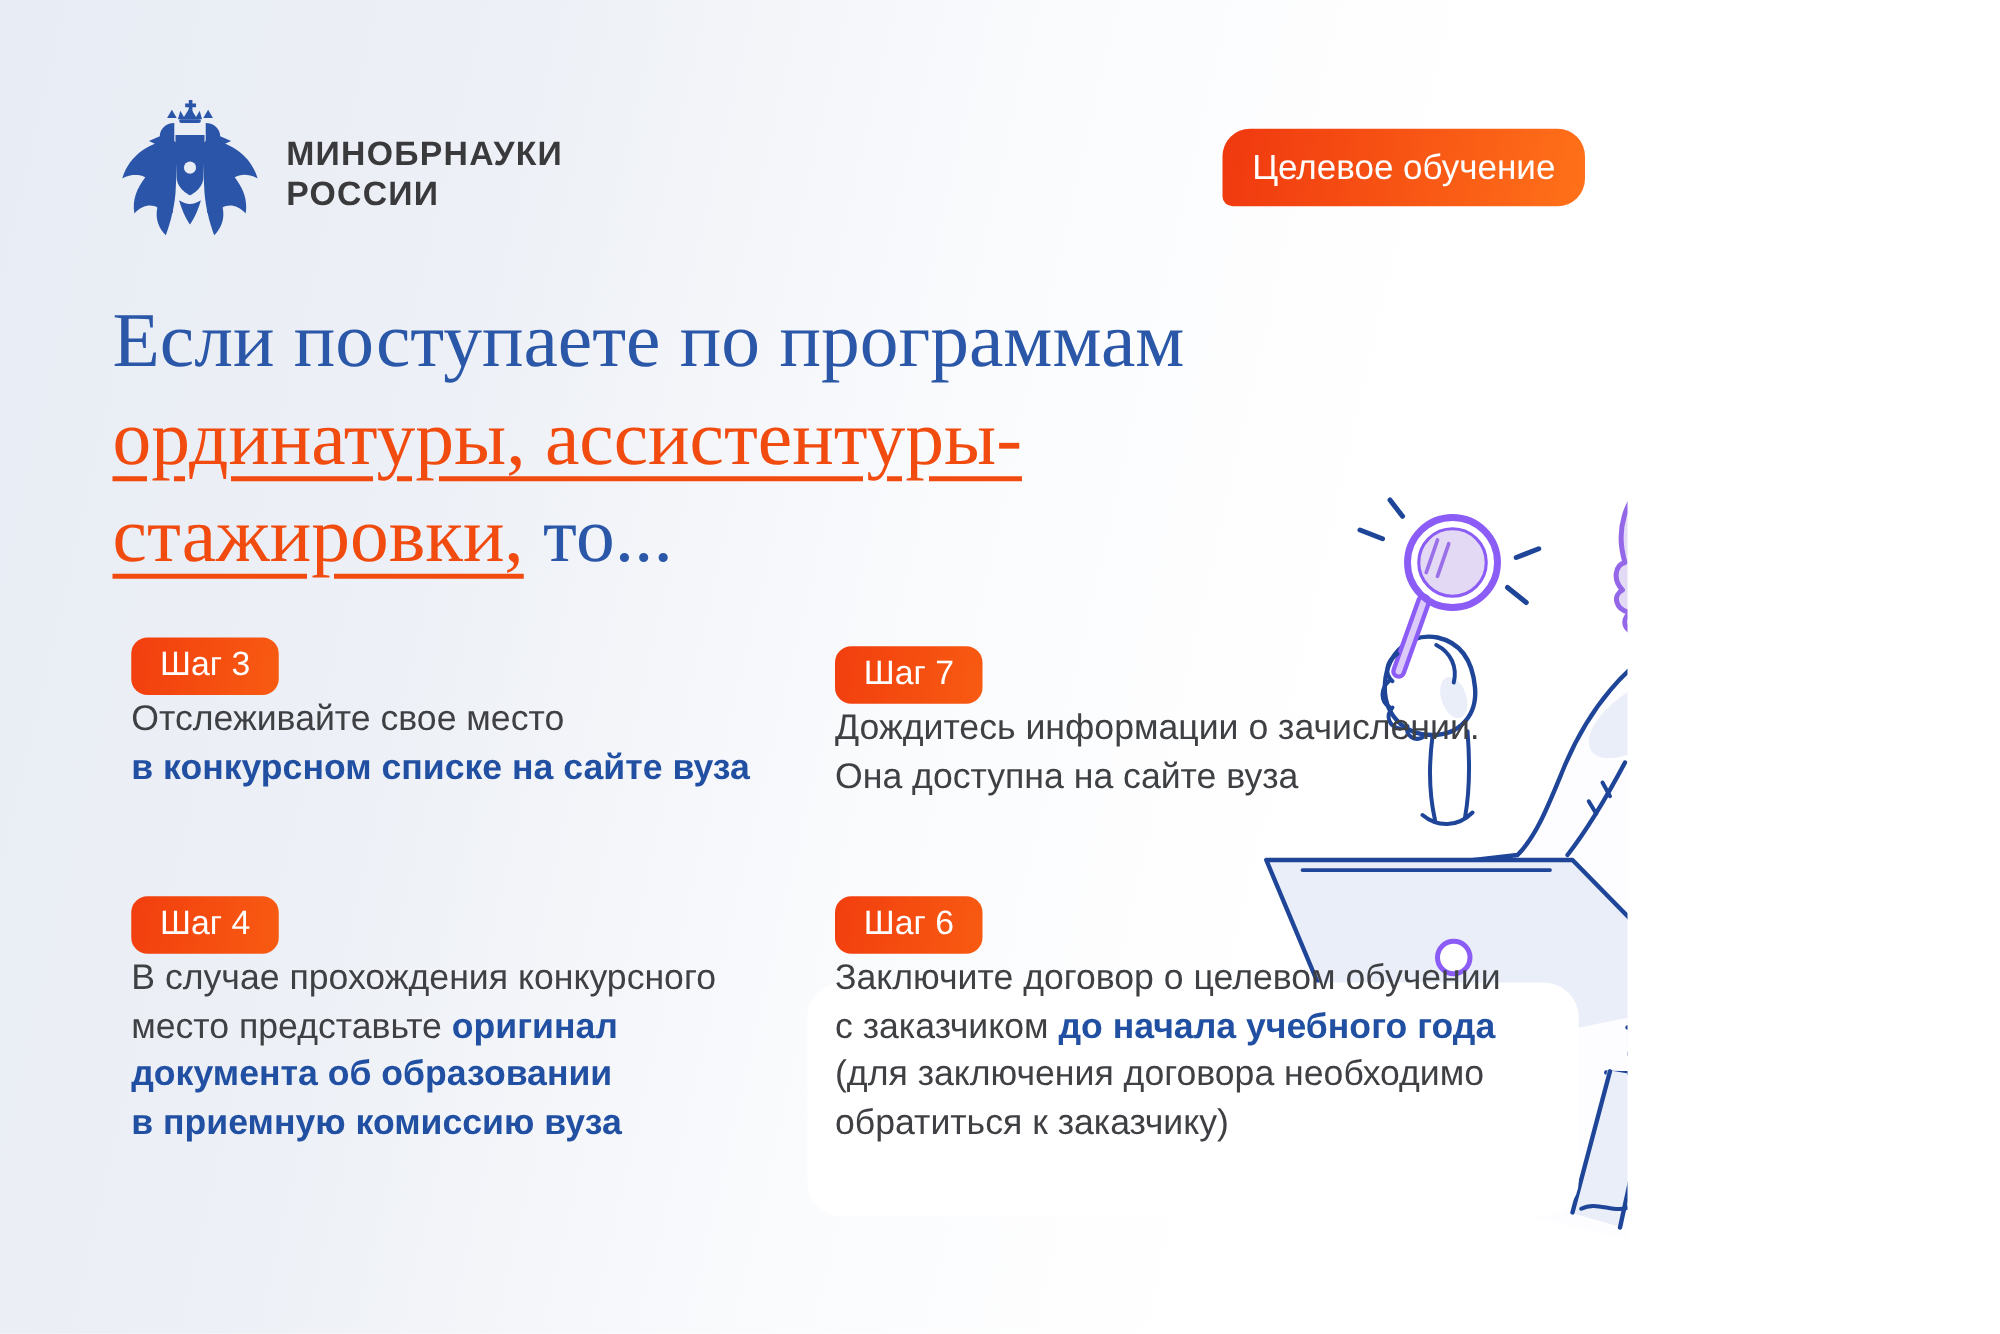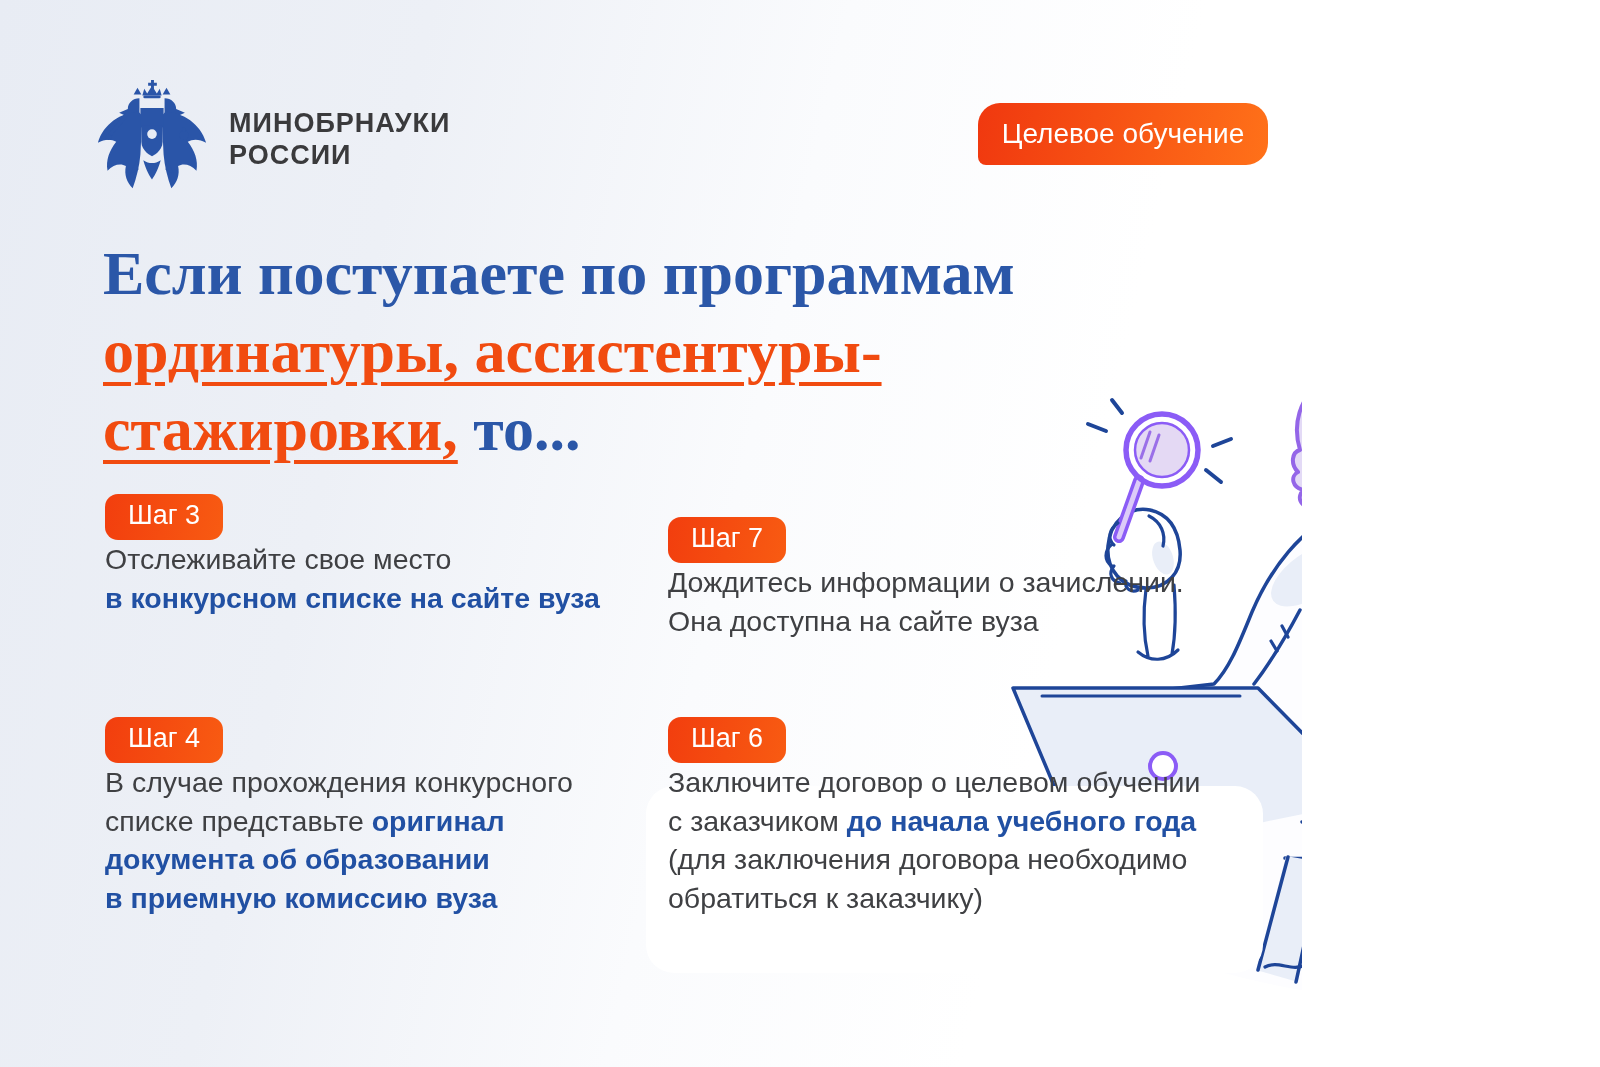--- a/index.html
+++ b/index.html
@@ -22,27 +22,27 @@
     background:linear-gradient(103deg,var(--bg1) 0%,#EDF0F6 28%,#FAFBFD 55%,var(--bg2) 78%);}
   
   .emblem{position:absolute;left:94px;top:79px;width:116px;height:116px;color:var(--logo-blue);}
   .wordmark{position:absolute;left:229px;top:107px;font-size:27px;font-weight:700;
     color:var(--logo-text);letter-spacing:1px;line-height:32px;}
   .badge{position:absolute;top:103px;height:62px;display:flex;align-items:center;justify-content:center;
     color:#fff;font-size:28px;font-weight:500;border-radius:22px 22px 22px 8px;margin-left:20px;}
   .badge.orange{left:958px;width:290px;background:linear-gradient(100deg,var(--badge-orange-1),var(--badge-orange-2));}
   .badge.blue{left:1282px;width:186px;background:linear-gradient(100deg,var(--badge-blue-1),var(--badge-blue-2));}
   
-  .title{position:absolute;left:103px;top:234px;width:1010px;
-    font-family:"Liberation Serif",serif;font-weight:700;font-size:62px;line-height:78px;color:var(--heading-blue);}
+  .title{position:absolute;left:90px;top:234px;width:1010px;
+    font-family:"Liberation Serif",serif;font-weight:400;font-size:62px;line-height:78px;color:var(--heading-blue);}
   .title .u-orange{color:var(--heading-orange);text-decoration:underline;
     text-decoration-thickness:4px;text-underline-offset:10px;text-decoration-color:var(--heading-orange);}
   
   .step{position:absolute;width:575px;z-index:3;}
-  #step-shell-0{left:105px;top:494px}
+  #step-shell-0{left:105px;top:510px}
   #step-shell-1{left:105px;top:717px}
   #step-shell-2{left:668px;top:517px}
   #step-shell-3{left:668px;top:717px}
   .step-badge{display:inline-block;background:linear-gradient(100deg,var(--step-badge1),var(--step-badge2));
     color:#fff;font-size:27px;font-weight:500;padding:6px 23px 9px;border-radius:13px;}
   .step-text{font-size:28.5px;line-height:38.5px;color:var(--text);}
   .step-text .b{font-weight:700;color:var(--bold-blue);}
   
   .note-card{position:absolute;left:646px;top:786px;width:617px;height:187px;border-radius:28px;
     background:var(--card);z-index:2;}
@@ -198,21 +198,21 @@
     <span class="step-badge">Шаг 3</span>
     <div class="step-text">
         <div><span>Отслеживайте свое место</span></div>
         <div><span class="b">в конкурсном списке на сайте вуза</span></div>
       </div>
   </div>
   <div class="step" id="step-shell-1">
     <span class="step-badge">Шаг 4</span>
     <div class="step-text">
         <div><span>В случае прохождения конкурсного</span></div>
-        <div><span>списке представьте </span><span class="b">оригинал</span></div>
+        <div><span>место представьте </span><span class="b">оригинал</span></div>
         <div><span class="b">документа об образовании</span></div>
         <div><span class="b">в приемную комиссию вуза</span></div>
       </div>
   </div>
   <div class="step" id="step-shell-2">
     <span class="step-badge">Шаг 7</span>
     <div class="step-text">
         <div><span>Дождитесь информации о зачислении.</span></div>
         <div><span>Она доступна на сайте вуза</span></div>
       </div>

